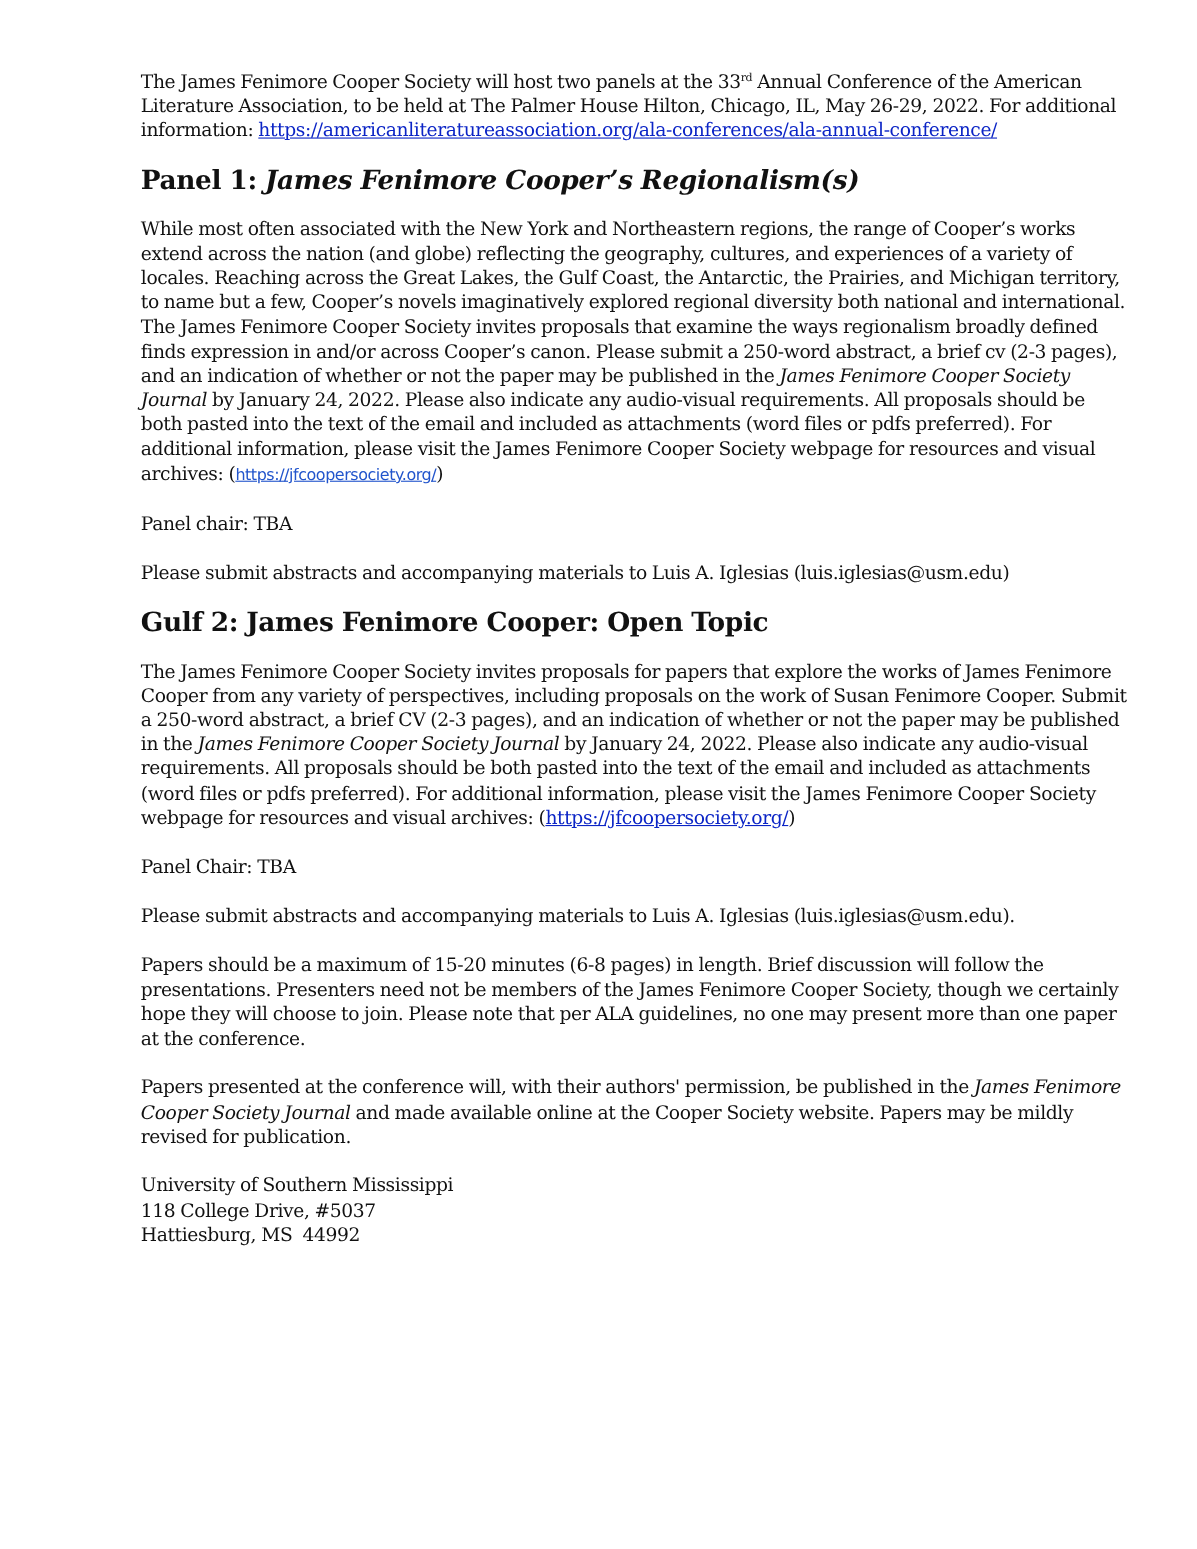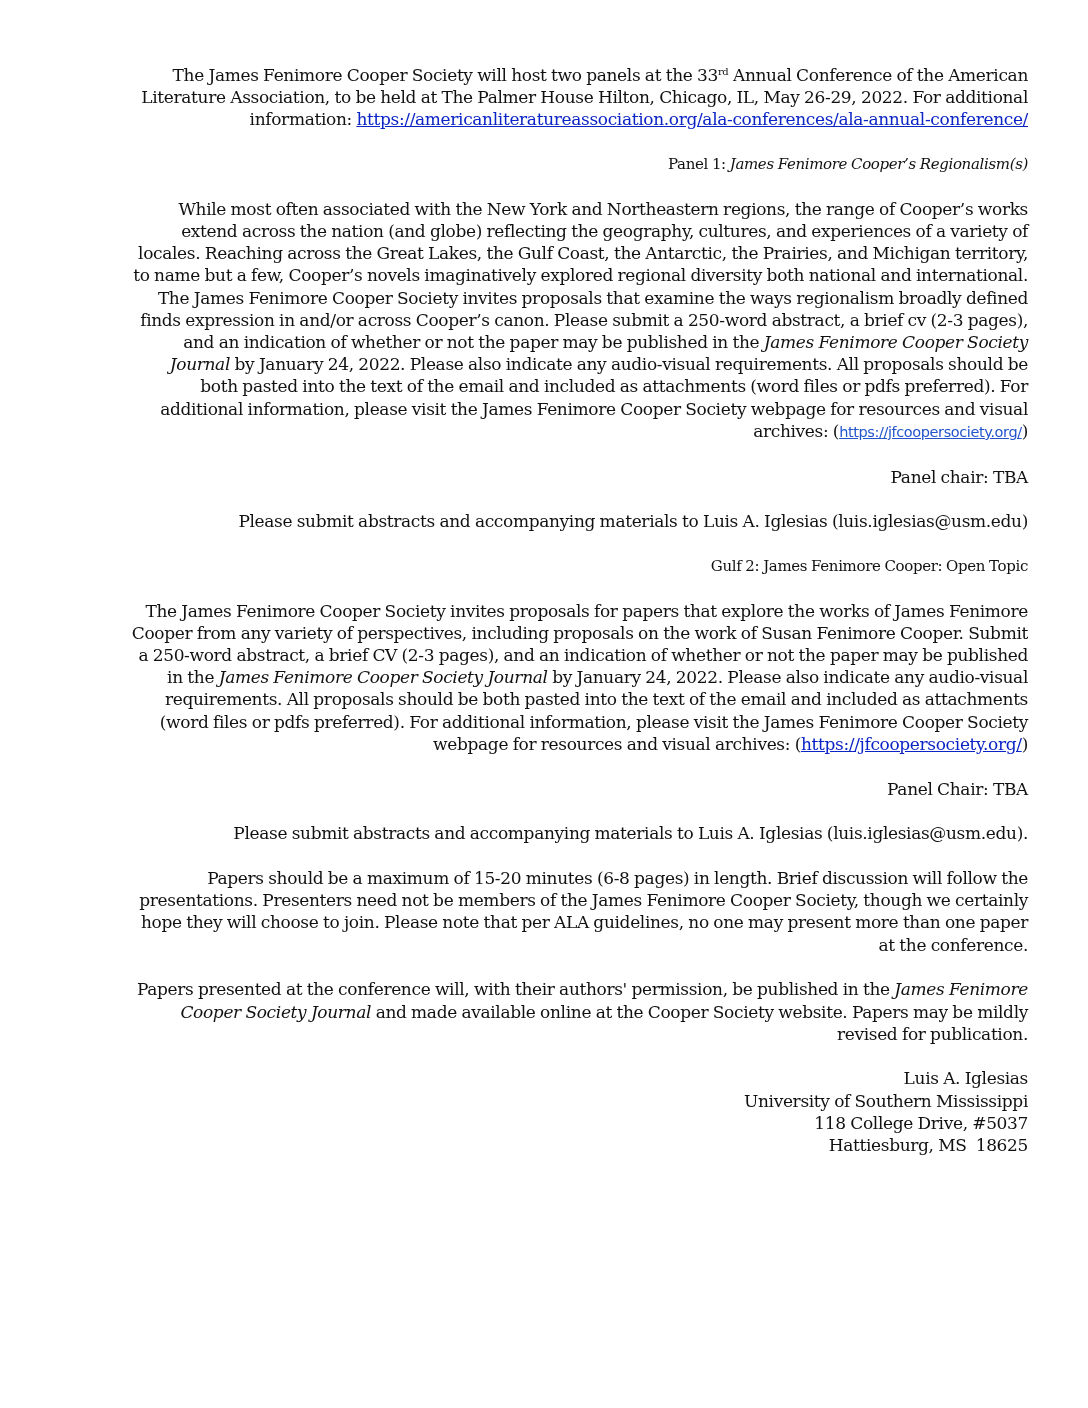--- a/index.html
+++ b/index.html
@@ -17,29 +17,28 @@
     }
     .page {
       position: absolute;
       left: 128px;
       top: 64px;
       width: 900px;
       font-size: 17px;
       line-height: 22.2px;
       letter-spacing: -0.35px;
       word-spacing: -0.5px;
-      text-align: right;
     }
     .page p {
       margin: 0 0 22.5px 0;
     }
     .heading {
-      font-weight: normal;
+      font-weight: bold;
       margin: 0 0 22.5px 0;
-      font-size: 15px;
+      font-size: 24px;
     }
     .ital { font-style: italic; }
     a.link {
       color: #1a0dab;
       color: #0b24c6;
       text-decoration: underline;
     }
     a.link.alt {
       font-family: "DejaVu Sans", "Liberation Sans", sans-serif;
       font-size: 14.5px;
@@ -80,19 +79,18 @@
 
   <p>Panel Chair: TBA</p>
 
   <p>Please submit abstracts and accompanying materials to Luis A. Iglesias (luis.iglesias@usm.edu).</p>
 
   <p>Papers should be a maximum of 15-20 minutes (6-8 pages) in length. Brief discussion will follow the presentations. Presenters need not be members of the James Fenimore Cooper Society, though we certainly hope they will choose to join. Please note that per ALA guidelines, no one may present more than one paper at the conference.</p>
 
   <p><span>Papers presented at the conference will, with their authors' permission, be published in the </span><span class="ital">James Fenimore Cooper Society Journal</span><span> and made available online at the Cooper Society website. Papers may be mildly revised for publication.</span></p>
 
   <div class="sig">
-    <span class="sig-line">Luis A. Iglesias</span>
     <span class="sig-line">University of Southern Mississippi</span>
     <span class="sig-line">118 College Drive, #5037</span>
-    <span class="sig-line" style="white-space:pre;">Hattiesburg, MS  18625</span>
+    <span class="sig-line" style="white-space:pre;">Hattiesburg, MS  44992</span>
   </div>
 
 </div>
 
 </body></html>

